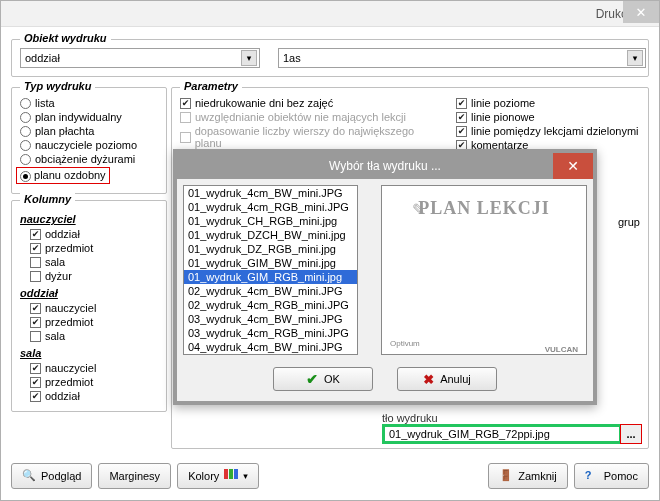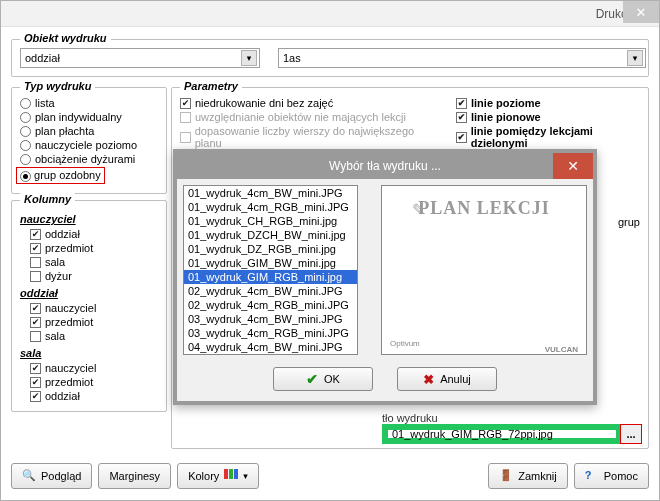--- a/index.html
+++ b/index.html
@@ -74,21 +74,21 @@
   .radio { width: 11px; height: 11px; border: 1px solid #707070; border-radius: 50%; display: inline-flex; align-items: center; justify-content: center; background: #fff;}
   .radio.sel::after { content:""; width:5px; height:5px; background:#000; border-radius:50%;}
   .check { width: 11px; height: 11px; border: 1px solid #707070; background: #fff; display: inline-flex; align-items:center; justify-content:center; font-size:9px; line-height:9px; color:#222;}
   .check.sel::after { content:"✔"; }
   .red-box { border: 1.5px solid #e00000; padding: 1px 3px; margin-left:-4px;}
   .subhead { font-weight: bold; font-style: italic; text-decoration: underline; margin: 4px 0 2px 0;}
   .indent { margin-left: 10px; }
   .param-check-col { display:flex; flex-direction:column; gap:0;}
   .disabled { color: #a0a0a0; }
   .textfield {
-    height: 20px; border: 6px solid #22c55e; background: #fff;
+    height: 20px; border: 3px solid #22c55e; background: #fff;
     display:flex; align-items:center; padding:0 4px;
   }
   .btn-row {
     display:flex; gap:6px; padding: 6px 10px 8px 10px;
     border-top: none;
   }
   .winbtn {
     height: 26px; border: 1px solid #9a9a9a; background: linear-gradient(#fdfdfd,#e6e6e6);
     border-radius: 3px; display:flex; align-items:center; gap:5px; padding:0 10px;
     font-size: 11px; cursor: default;
@@ -209,21 +209,21 @@
               </div>
               <div class="radio-row">
                 <span class="radio"></span>
                 <span>nauczyciele poziomo</span>
               </div>
               <div class="radio-row">
                 <span class="radio"></span>
                 <span>obciążenie dyżurami</span>
               </div>
               <div class="radio-row">
-                <span class="red-box"><span class="radio sel"></span> <span>grup ozdobny</span></span>
+                <span class="red-box"><span class="radio sel"></span> <span>planu ozdobny</span></span>
               </div>
             </div>
         </div>
         <div class="groupbox">
           <div class="legend">Kolumny</div>
           <div id="kolumny-groups">
               <div class="subhead">nauczyciel</div>
               <div class="check-row indent">
                 <span class="check sel"></span>
                 <span>oddział</span>
@@ -284,21 +284,21 @@
                   <span>uwzględnianie obiektów nie mających lekcji</span>
                 </div>
                 <div class="check-row disabled">
                   <span class="check" style="border-color: rgb(187, 187, 187);"></span>
                   <span>dopasowanie liczby wierszy do największego planu</span>
                 </div>
                 <div class="check-row disabled">
                   <span class="check" style="border-color: rgb(187, 187, 187);"></span>
                 </div>
               </div>
-            <div class="param-check-col" style="width:190px;font-weight:bold;" id="params-right">
+            <div class="param-check-col" style="width:190px;" id="params-right">
                 <div class="check-row">
                   <span class="check sel"></span>
                   <span>linie poziome</span>
                 </div>
                 <div class="check-row">
                   <span class="check sel"></span>
                   <span>linie pionowe</span>
                 </div>
                 <div class="check-row">
                   <span class="check sel"></span>

